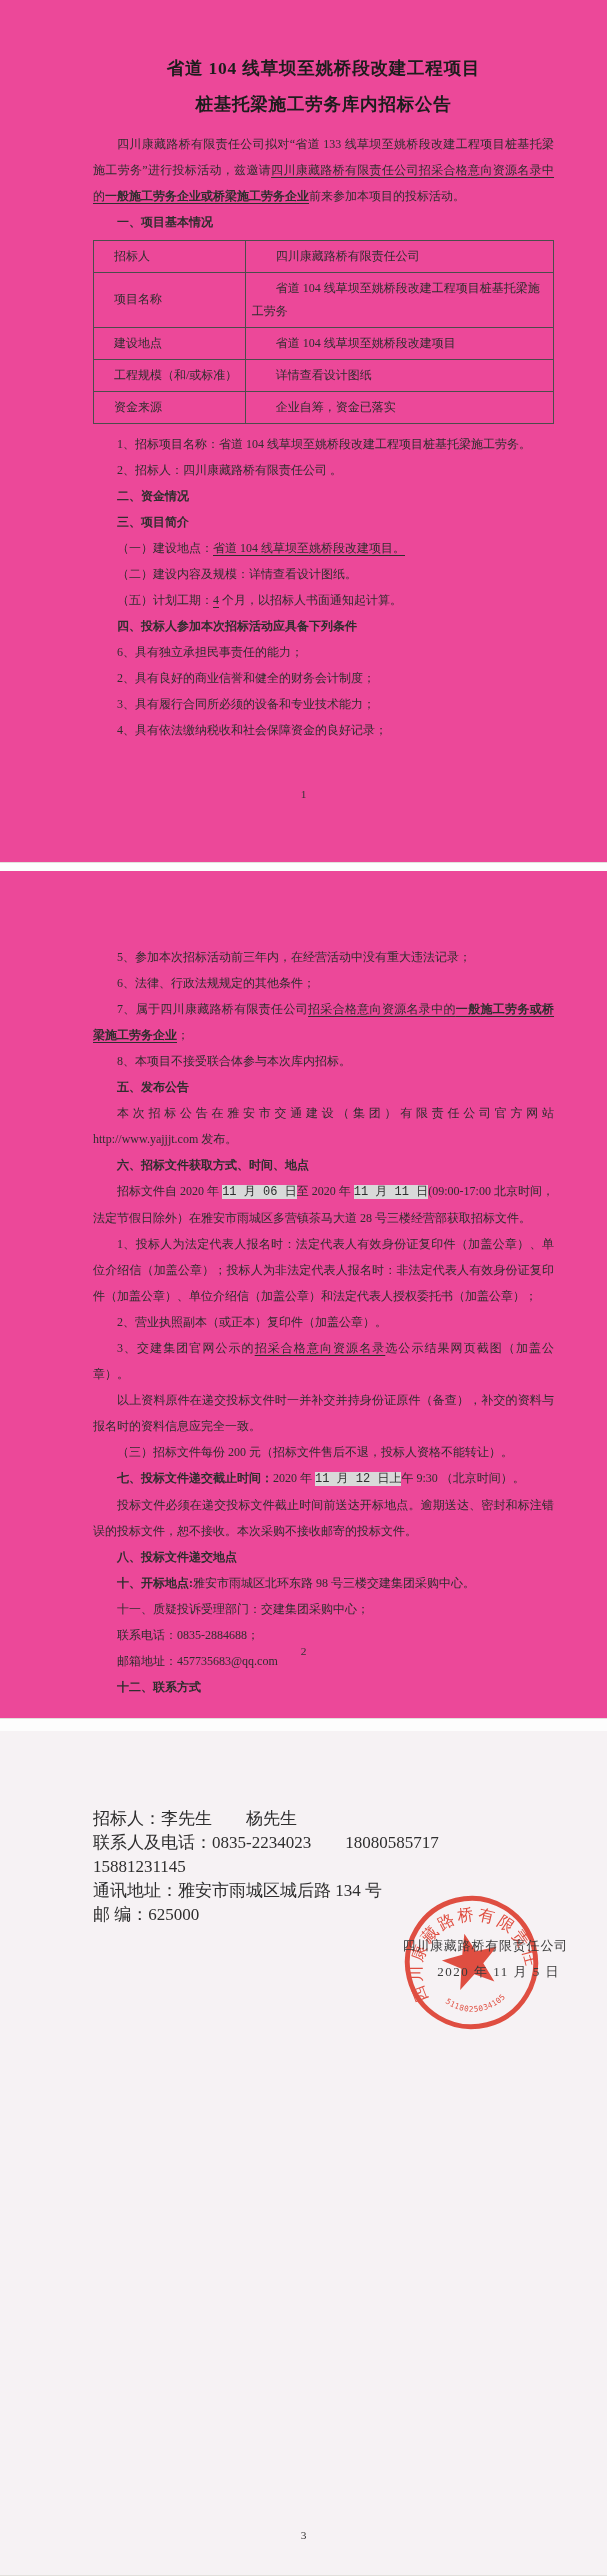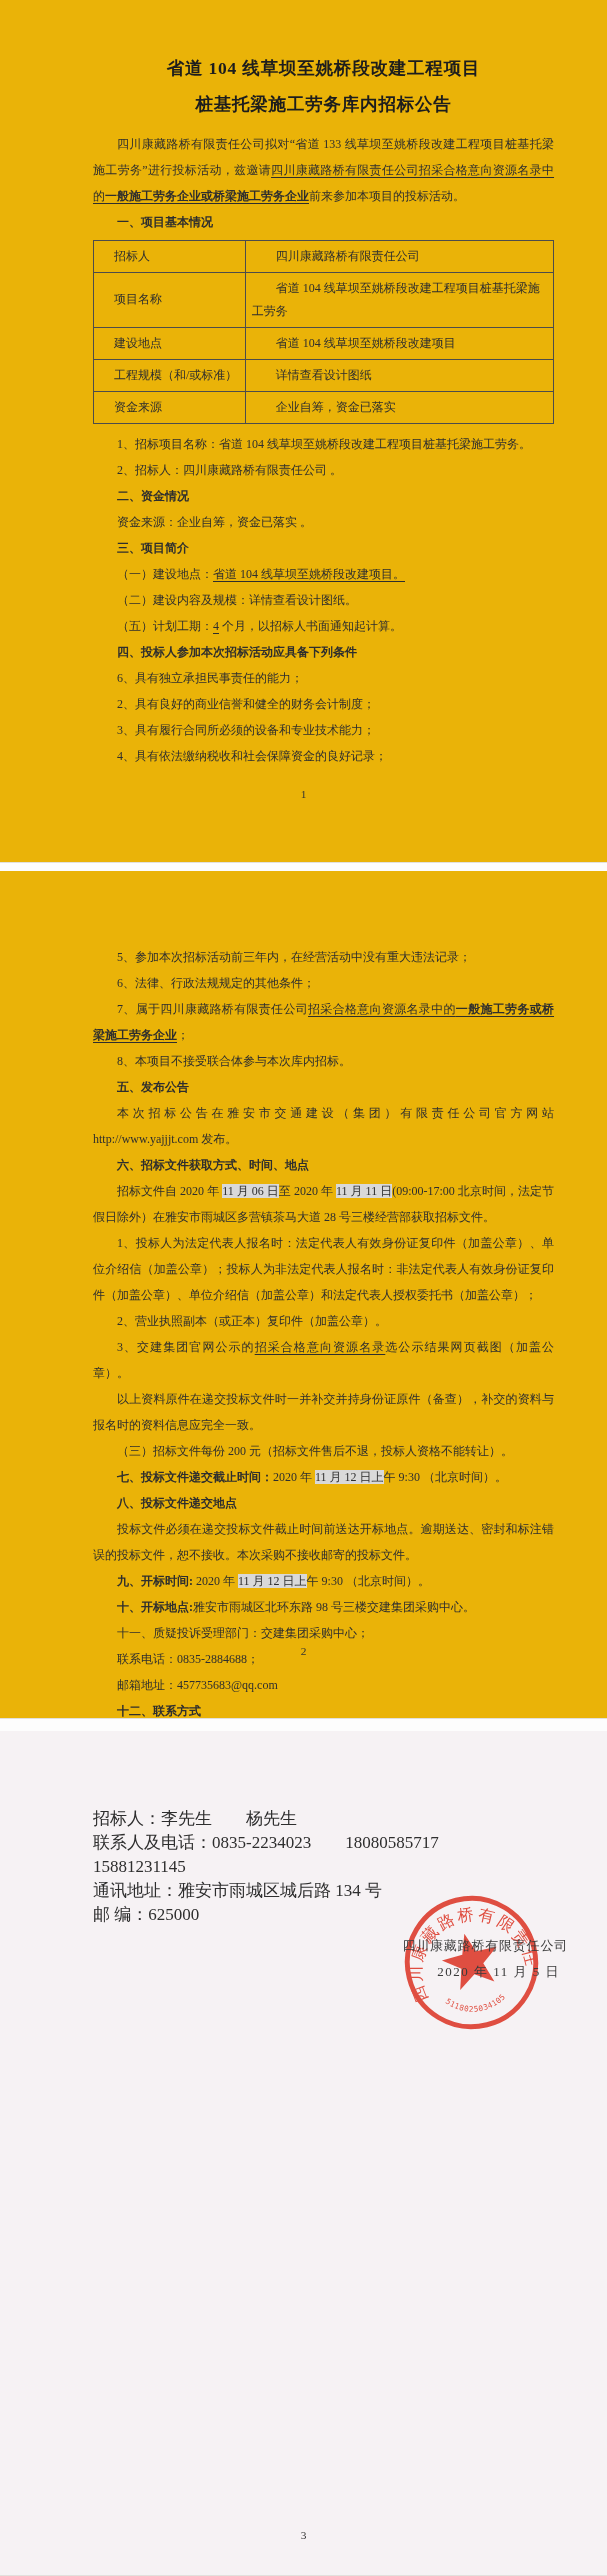--- a/index.html
+++ b/index.html
@@ -1,33 +1,33 @@
 <!DOCTYPE html>
 <html style="font-size:12px"><head>
 <meta charset="utf-8">
 <style>
   html,body{margin:0;padding:0;background:#fbfbfa;}
   body{width:607px;font-family:"Liberation Serif","DejaVu Serif",serif;color:#2e2e2e;}
-  .page{position:relative;box-sizing:border-box;background:#eab308;
+  .page{position:relative;box-sizing:border-box;background:#ec4899;
         padding:0 53px 0 93px;border-bottom:0.8px solid #e2e0dc;overflow:hidden;}
   .page-1{height:863px;padding-top:50px;}
   .page-2{height:848px;padding-top:73px;}
   .page-3{height:845px;padding-top:76px;background:#f6f2f4;}
   .page-gap{background:#fdfdfd;}
   .gap-1{height:7.6px;}
   .gap-2{height:12px;}
   .title{margin:0;text-align:center;font-size:17.5px;font-weight:bold;
          line-height:36px;color:#1d1d1d;letter-spacing:0.8px;}
   .line{margin:0;font-size:12px;line-height:26px;text-align:justify;}
   .indent{text-indent:2em;}
   .h{font-weight:bold;}
   .b{font-weight:bold;}
   .u{text-decoration:underline;text-underline-offset:3px;}
   .bu{font-weight:bold;text-decoration:underline;text-underline-offset:3px;}
-  .hl{background:#d9d9d9;}
+  .hl{background:#d9d9d9;font-family:Liberation Mono, monospace;}
   .info-table{width:100%;border-collapse:collapse;margin:4.6px 0 7.6px 0;}
   .info-table td{border:0.8px solid #4c4c4c;font-size:12px;line-height:23px;
                  padding:4px 6px;vertical-align:middle;}
   .info-table td.lbl{width:33%;padding-left:20px;}
   .info-table td.val{text-indent:2em;}
   .pagenum{position:absolute;left:0;right:0;text-align:center;font-size:11.4px;color:#333;}
   .p3-line{margin:0;font-size:17px;line-height:24px;}
   .seal{position:absolute;top:161px;left:401px;width:141px;height:141px;
         transform:rotate(-14deg);opacity:.85;}
   .sig{position:absolute;right:39px;font-size:13px;color:#3b3b3b;letter-spacing:0.8px;}
@@ -68,21 +68,20 @@
     <tr>
       <td class="lbl">资金来源</td>
       <td class="val">企业自筹，资金已落实</td>
         </tr>
   </tbody>
     </table>
 
   <p class="line indent">1、招标项目名称：省道 104 线草坝至姚桥段改建工程项目桩基托梁施工劳务。</p>
   <p class="line indent">2、招标人：四川康藏路桥有限责任公司 。</p>
   <p class="line indent h">二、资金情况</p>
-  <p class="line indent">资金来源：企业自筹，资金已落实 。</p>
   <p class="line indent h">三、项目简介</p>
   <p class="line indent"><span>（一）建设地点：</span><span class="u">省道 104 线草坝至姚桥段改建项目。</span></p>
   <p class="line indent">（二）建设内容及规模：详情查看设计图纸。</p>
   <p class="line indent"><span>（五）计划工期：</span><span class="u">4</span><span> 个月，以招标人书面通知起计算。</span></p>
   <p class="line indent h">四、投标人参加本次招标活动应具备下列条件</p>
   <p class="line indent">6、具有独立承担民事责任的能力；</p>
   <p class="line indent">2、具有良好的商业信誉和健全的财务会计制度；</p>
   <p class="line indent">3、具有履行合同所必须的设备和专业技术能力；</p>
   <p class="line indent">4、具有依法缴纳税收和社会保障资金的良好记录；</p>
   <div class="pagenum" style="top:788px">1</div>
@@ -98,23 +97,22 @@
   <p class="line indent h">五、发布公告</p>
   <p class="line indent">本次招标公告在雅安市交通建设（集团）有限责任公司官方网站 http://www.yajjjt.com 发布。</p>
   <p class="line indent h">六、招标文件获取方式、时间、地点</p>
   <p class="line indent"><span>招标文件自 2020 年 </span><span class="hl">11 月 06 日</span><span>至 2020 年 </span><span class="hl">11 月 11 日</span><span>(09:00-17:00 北京时间，法定节假日除外）在雅安市雨城区多营镇茶马大道 28 号三楼经营部获取招标文件。</span></p>
   <p class="line indent">1、投标人为法定代表人报名时：法定代表人有效身份证复印件（加盖公章）、单位介绍信（加盖公章）；投标人为非法定代表人报名时：非法定代表人有效身份证复印件（加盖公章）、单位介绍信（加盖公章）和法定代表人授权委托书（加盖公章）；</p>
   <p class="line indent">2、营业执照副本（或正本）复印件（加盖公章）。</p>
   <p class="line indent"><span>3、交建集团官网公示的</span><span class="u">招采合格意向资源名录</span><span>选公示结果网页截图（加盖公章）。</span></p>
   <p class="line indent">以上资料原件在递交投标文件时一并补交并持身份证原件（备查），补交的资料与报名时的资料信息应完全一致。</p>
   <p class="line indent">（三）招标文件每份 200 元（招标文件售后不退，投标人资格不能转让）。</p>
   <p class="line indent"><span class="b">七、投标文件递交截止时间：</span><span>2020 年 </span><span class="hl">11 月 12 日上</span><span>午 9:30 （北京时间）。</span></p>
+  <p class="line indent">投标文件必须在递交投标文件截止时间前送达开标地点。逾期送达、密封和标注错误的投标文件，恕不接收。本次采购不接收邮寄的投标文件。</p>
   <p class="line indent h">八、投标文件递交地点</p>
-  <p class="line indent">投标文件必须在递交投标文件截止时间前送达开标地点。逾期送达、密封和标注错误的投标文件，恕不接收。本次采购不接收邮寄的投标文件。</p>
-  <p class="line indent"><span class="b">九、开标时间:</span><span> 2020 年 </span><span class="hl">11 月 12 日上</span><span>午 9:30 （北京时间）。</span></p>
   <p class="line indent"><span class="b">十、开标地点:</span><span>雅安市雨城区北环东路 98 号三楼交建集团采购中心。</span></p>
   <p class="line indent">十一、质疑投诉受理部门：交建集团采购中心；</p>
   <p class="line indent">联系电话：0835-2884688；</p>
   <p class="line indent">邮箱地址：457735683@qq.com</p>
   <p class="line indent h">十二、联系方式</p>
   <div class="pagenum" style="top:774px">2</div>
 </div>
 
 <div class="page-gap gap-2"></div>
 

